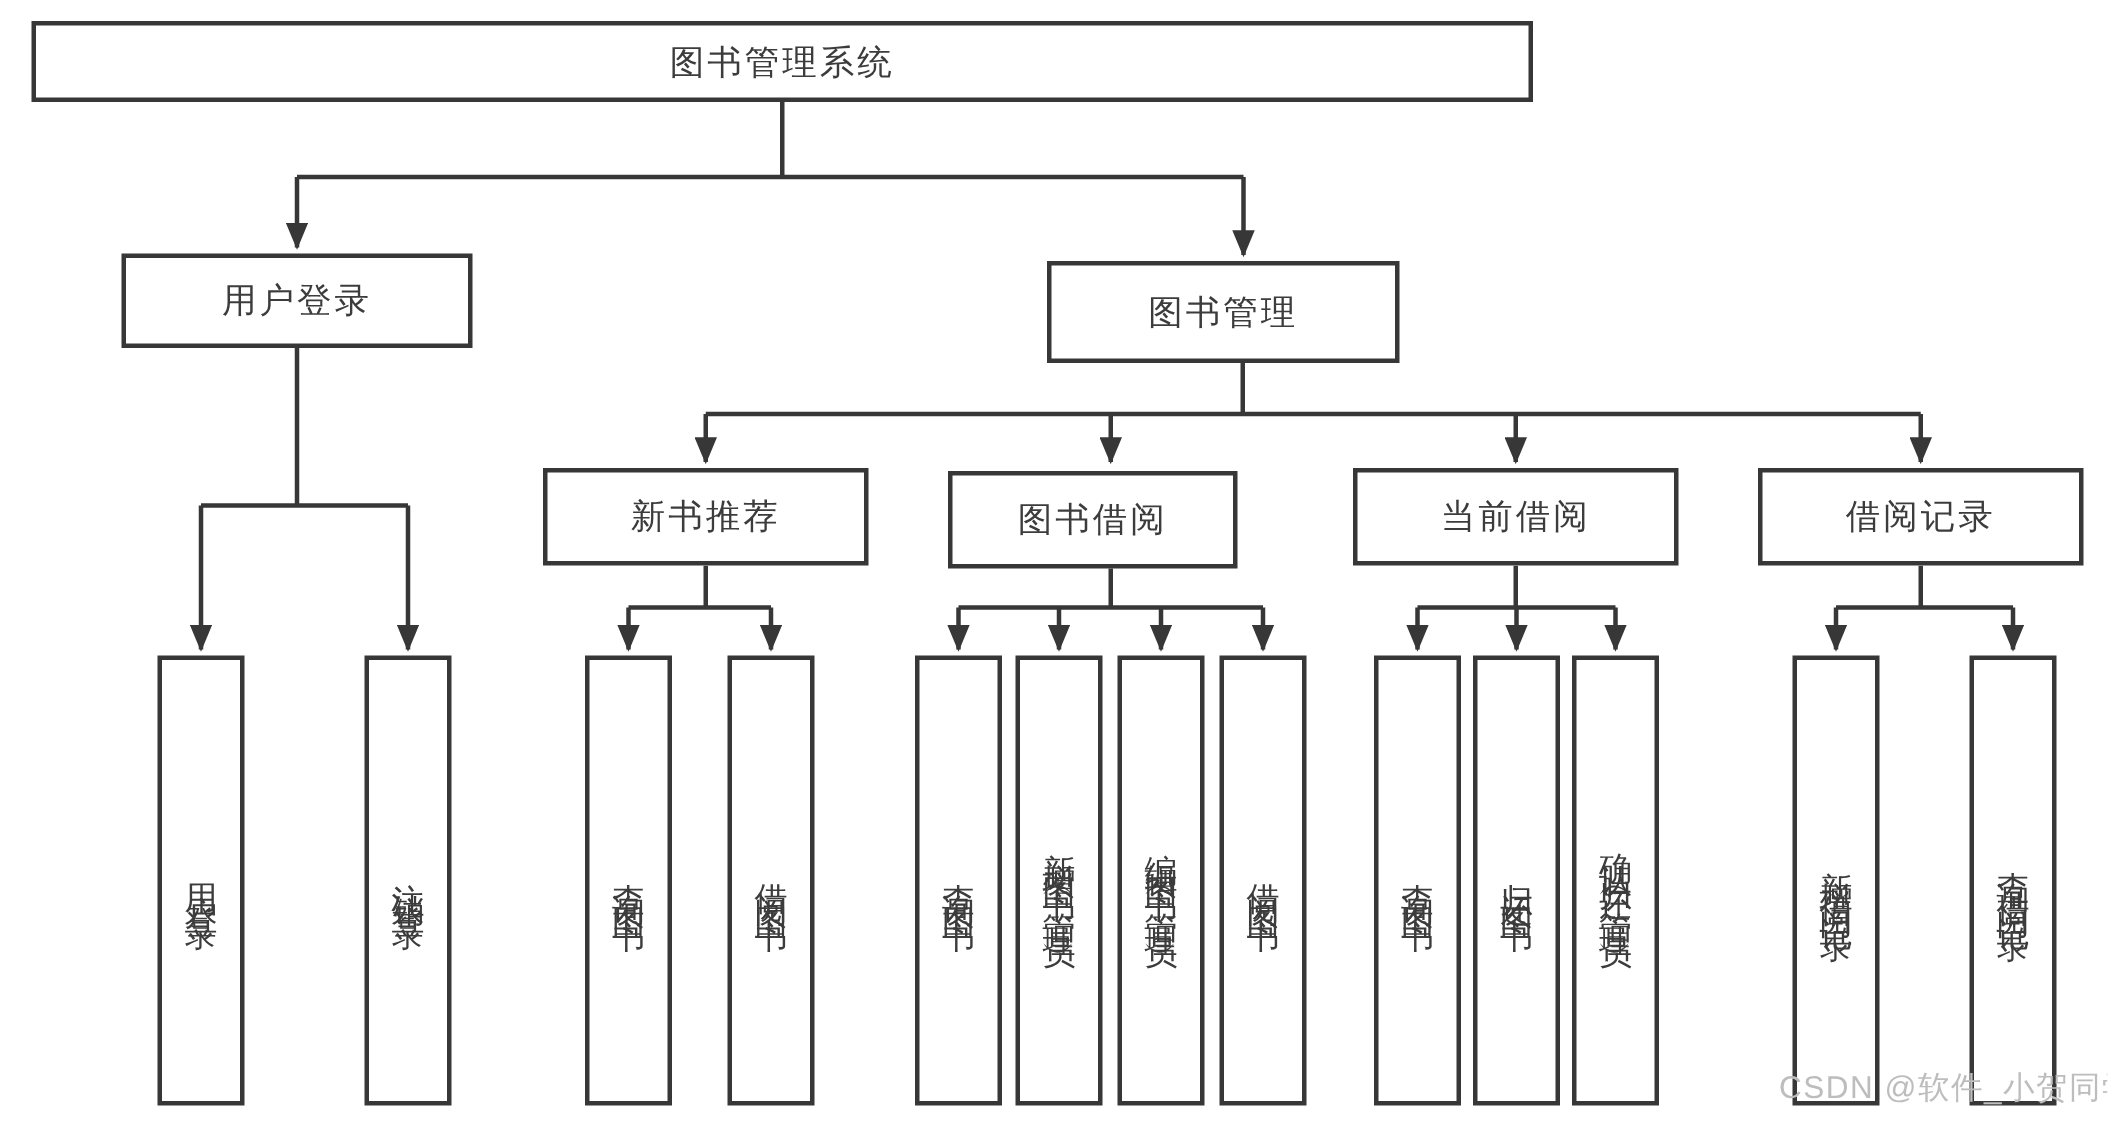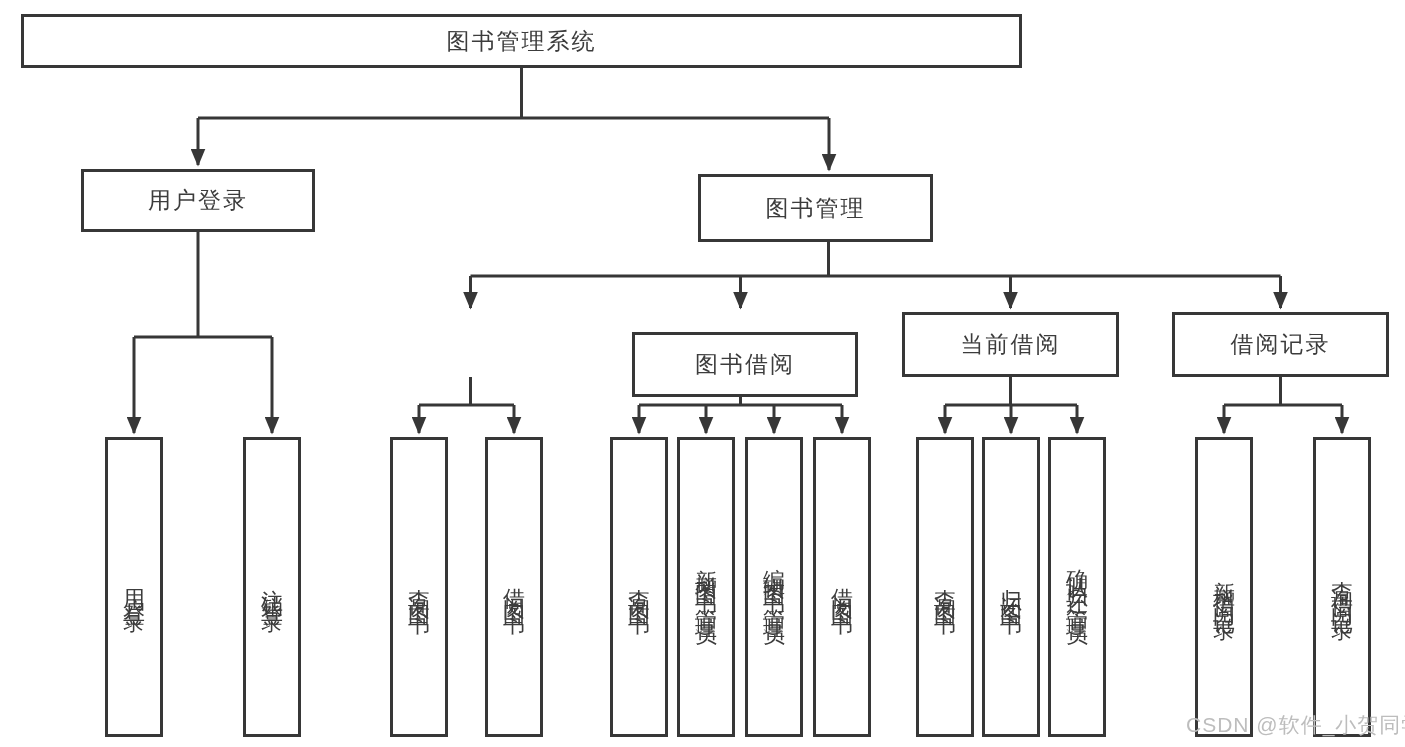--- a/index.html
+++ b/index.html
@@ -105,21 +105,24 @@
     <span class="hlabel">图书管理系统</span>
   </div>
 
   <div class="box" style="left:81px;top:169px;width:234px;height:63px">
     <span class="hlabel">用户登录</span>
   </div>
   <div class="box" style="left:698px;top:174px;width:235px;height:68px">
     <span class="hlabel">图书管理</span>
   </div>
 
-  <div class="box" style="left:632px;top:332px;width:226px;height:65px">
+  <div class="box" style="left:362px;top:312px;width:217px;height:65px">
+    <span class="hlabel">新书推荐</span>
+  </div>
+  <div class="box" style="left:632px;top:314px;width:193px;height:65px">
     <span class="hlabel">图书借阅</span>
   </div>
   <div class="box" style="left:902px;top:312px;width:217px;height:65px">
     <span class="hlabel">当前借阅</span>
   </div>
   <div class="box" style="left:1172px;top:312px;width:217px;height:65px">
     <span class="hlabel">借阅记录</span>
   </div>
 
   <div class="box" style="left:105px;top:437px;width:58px;height:300px">

